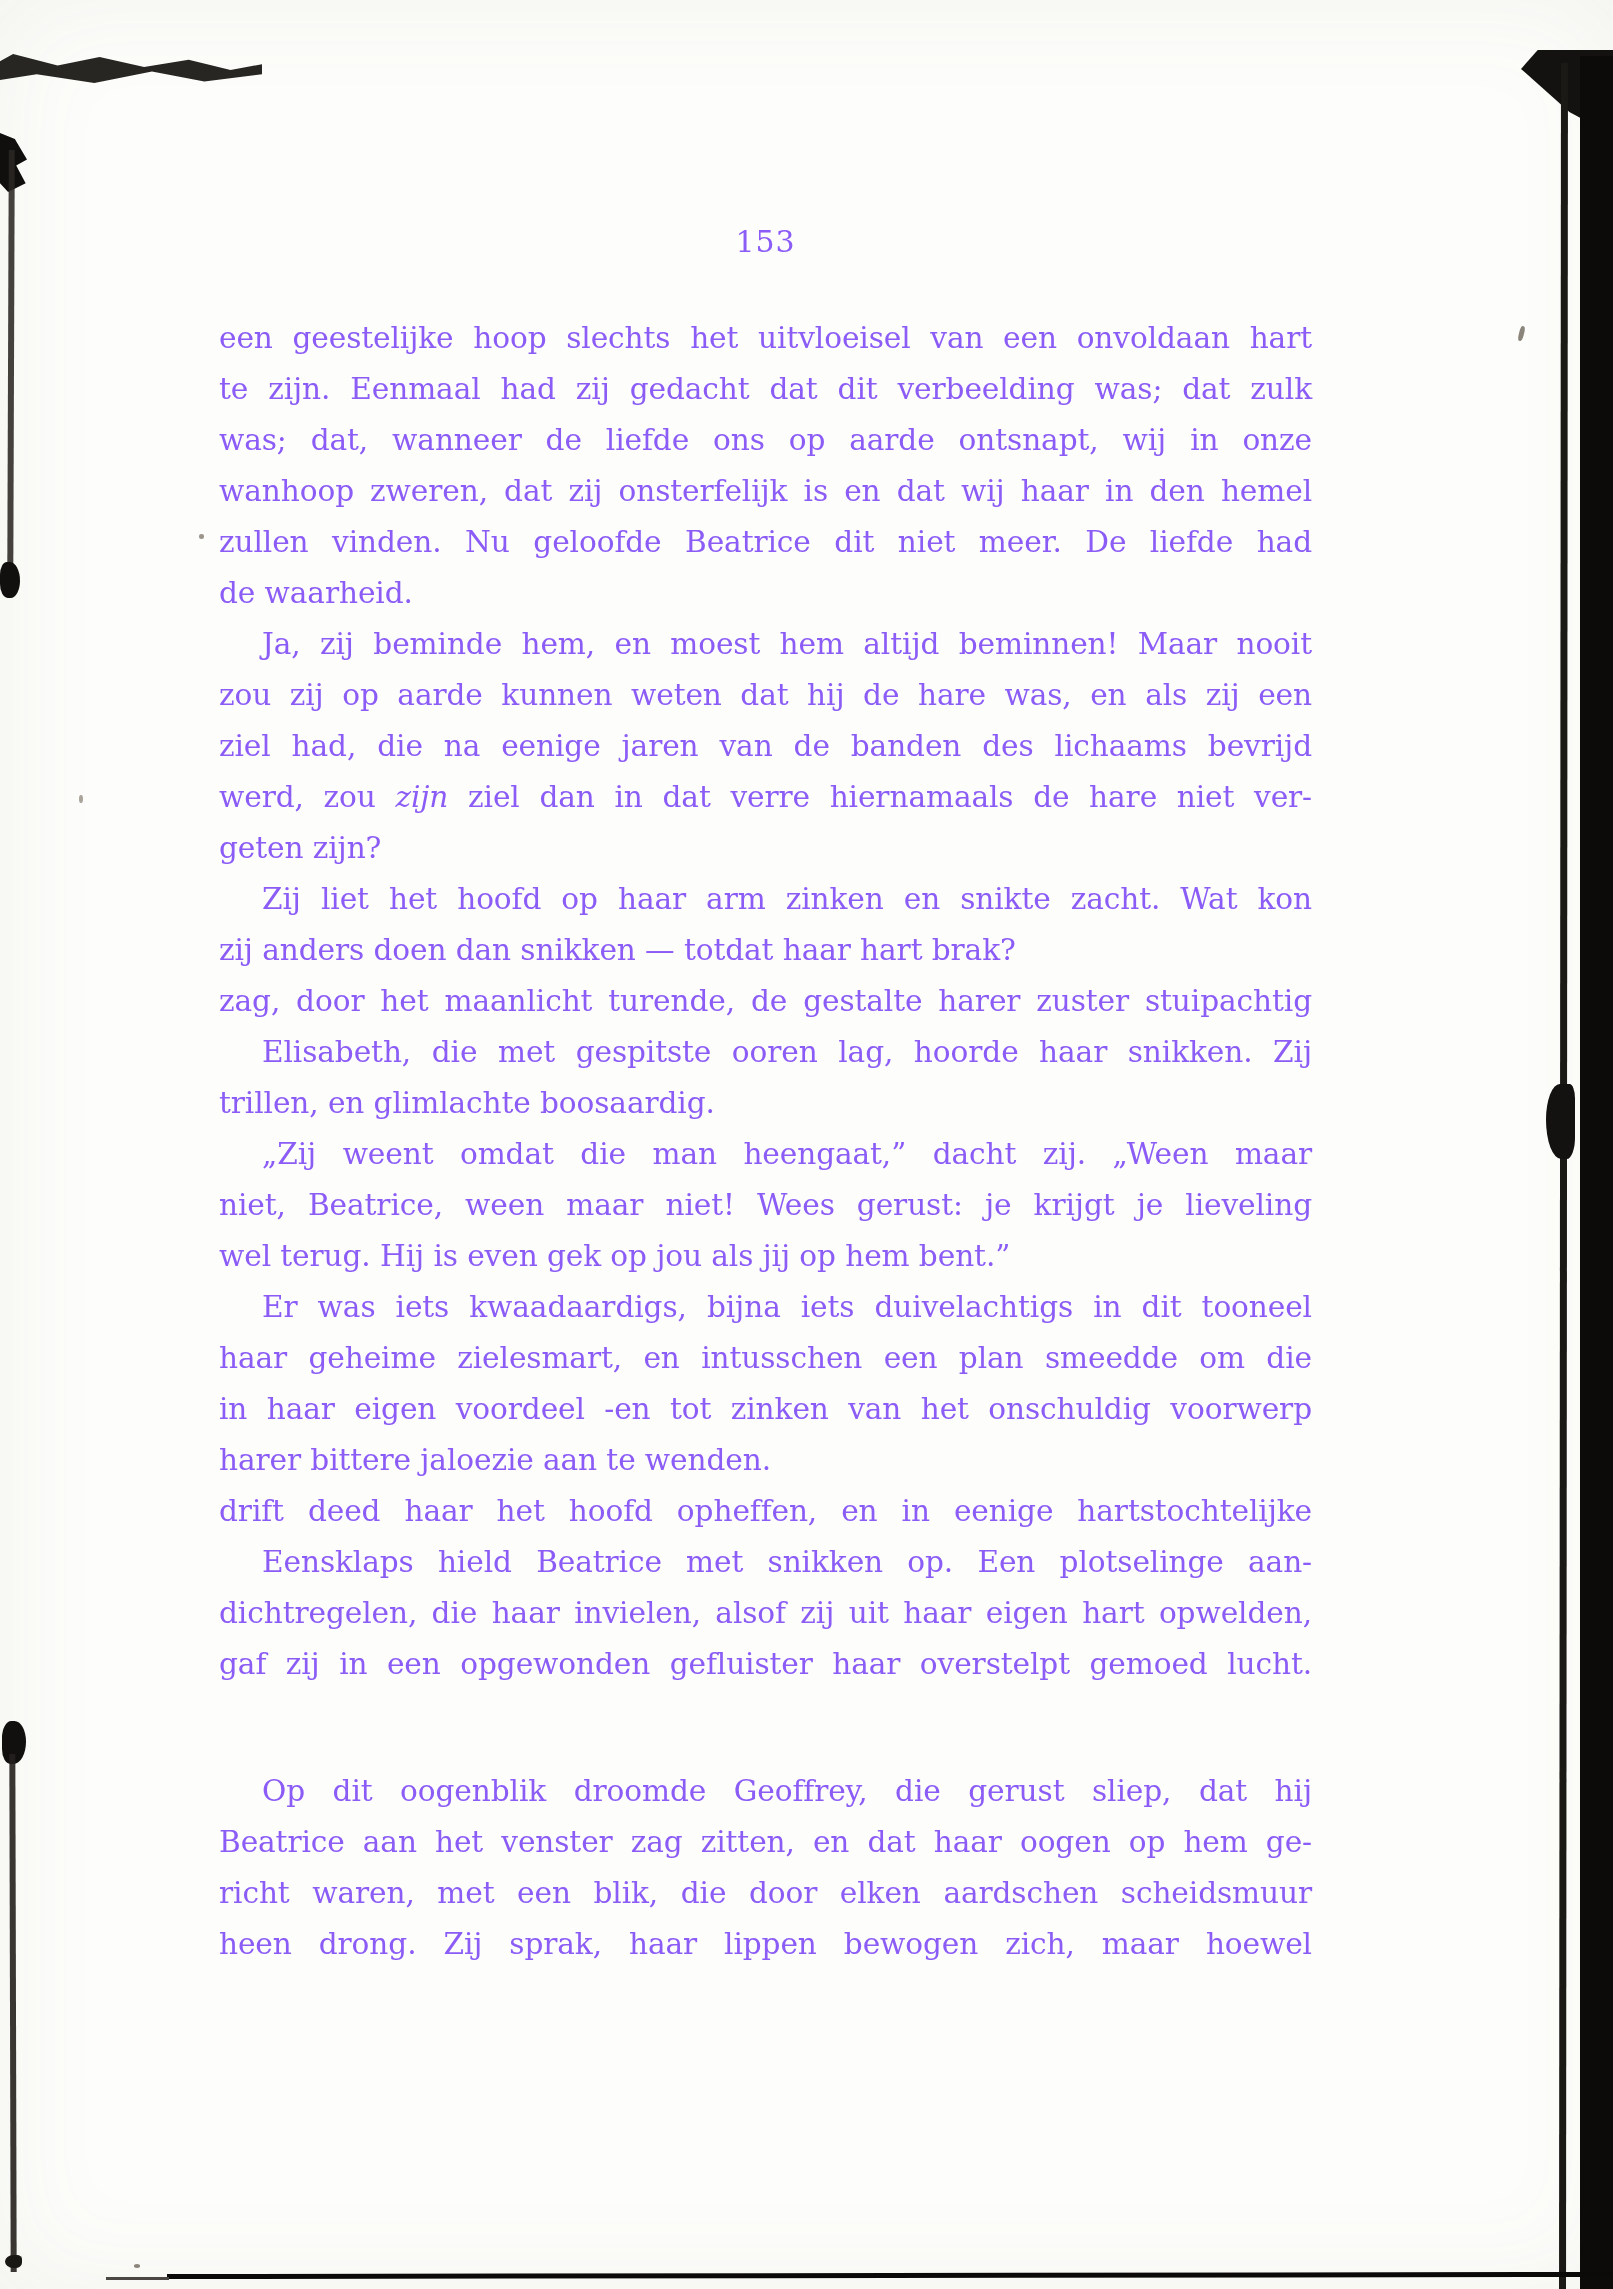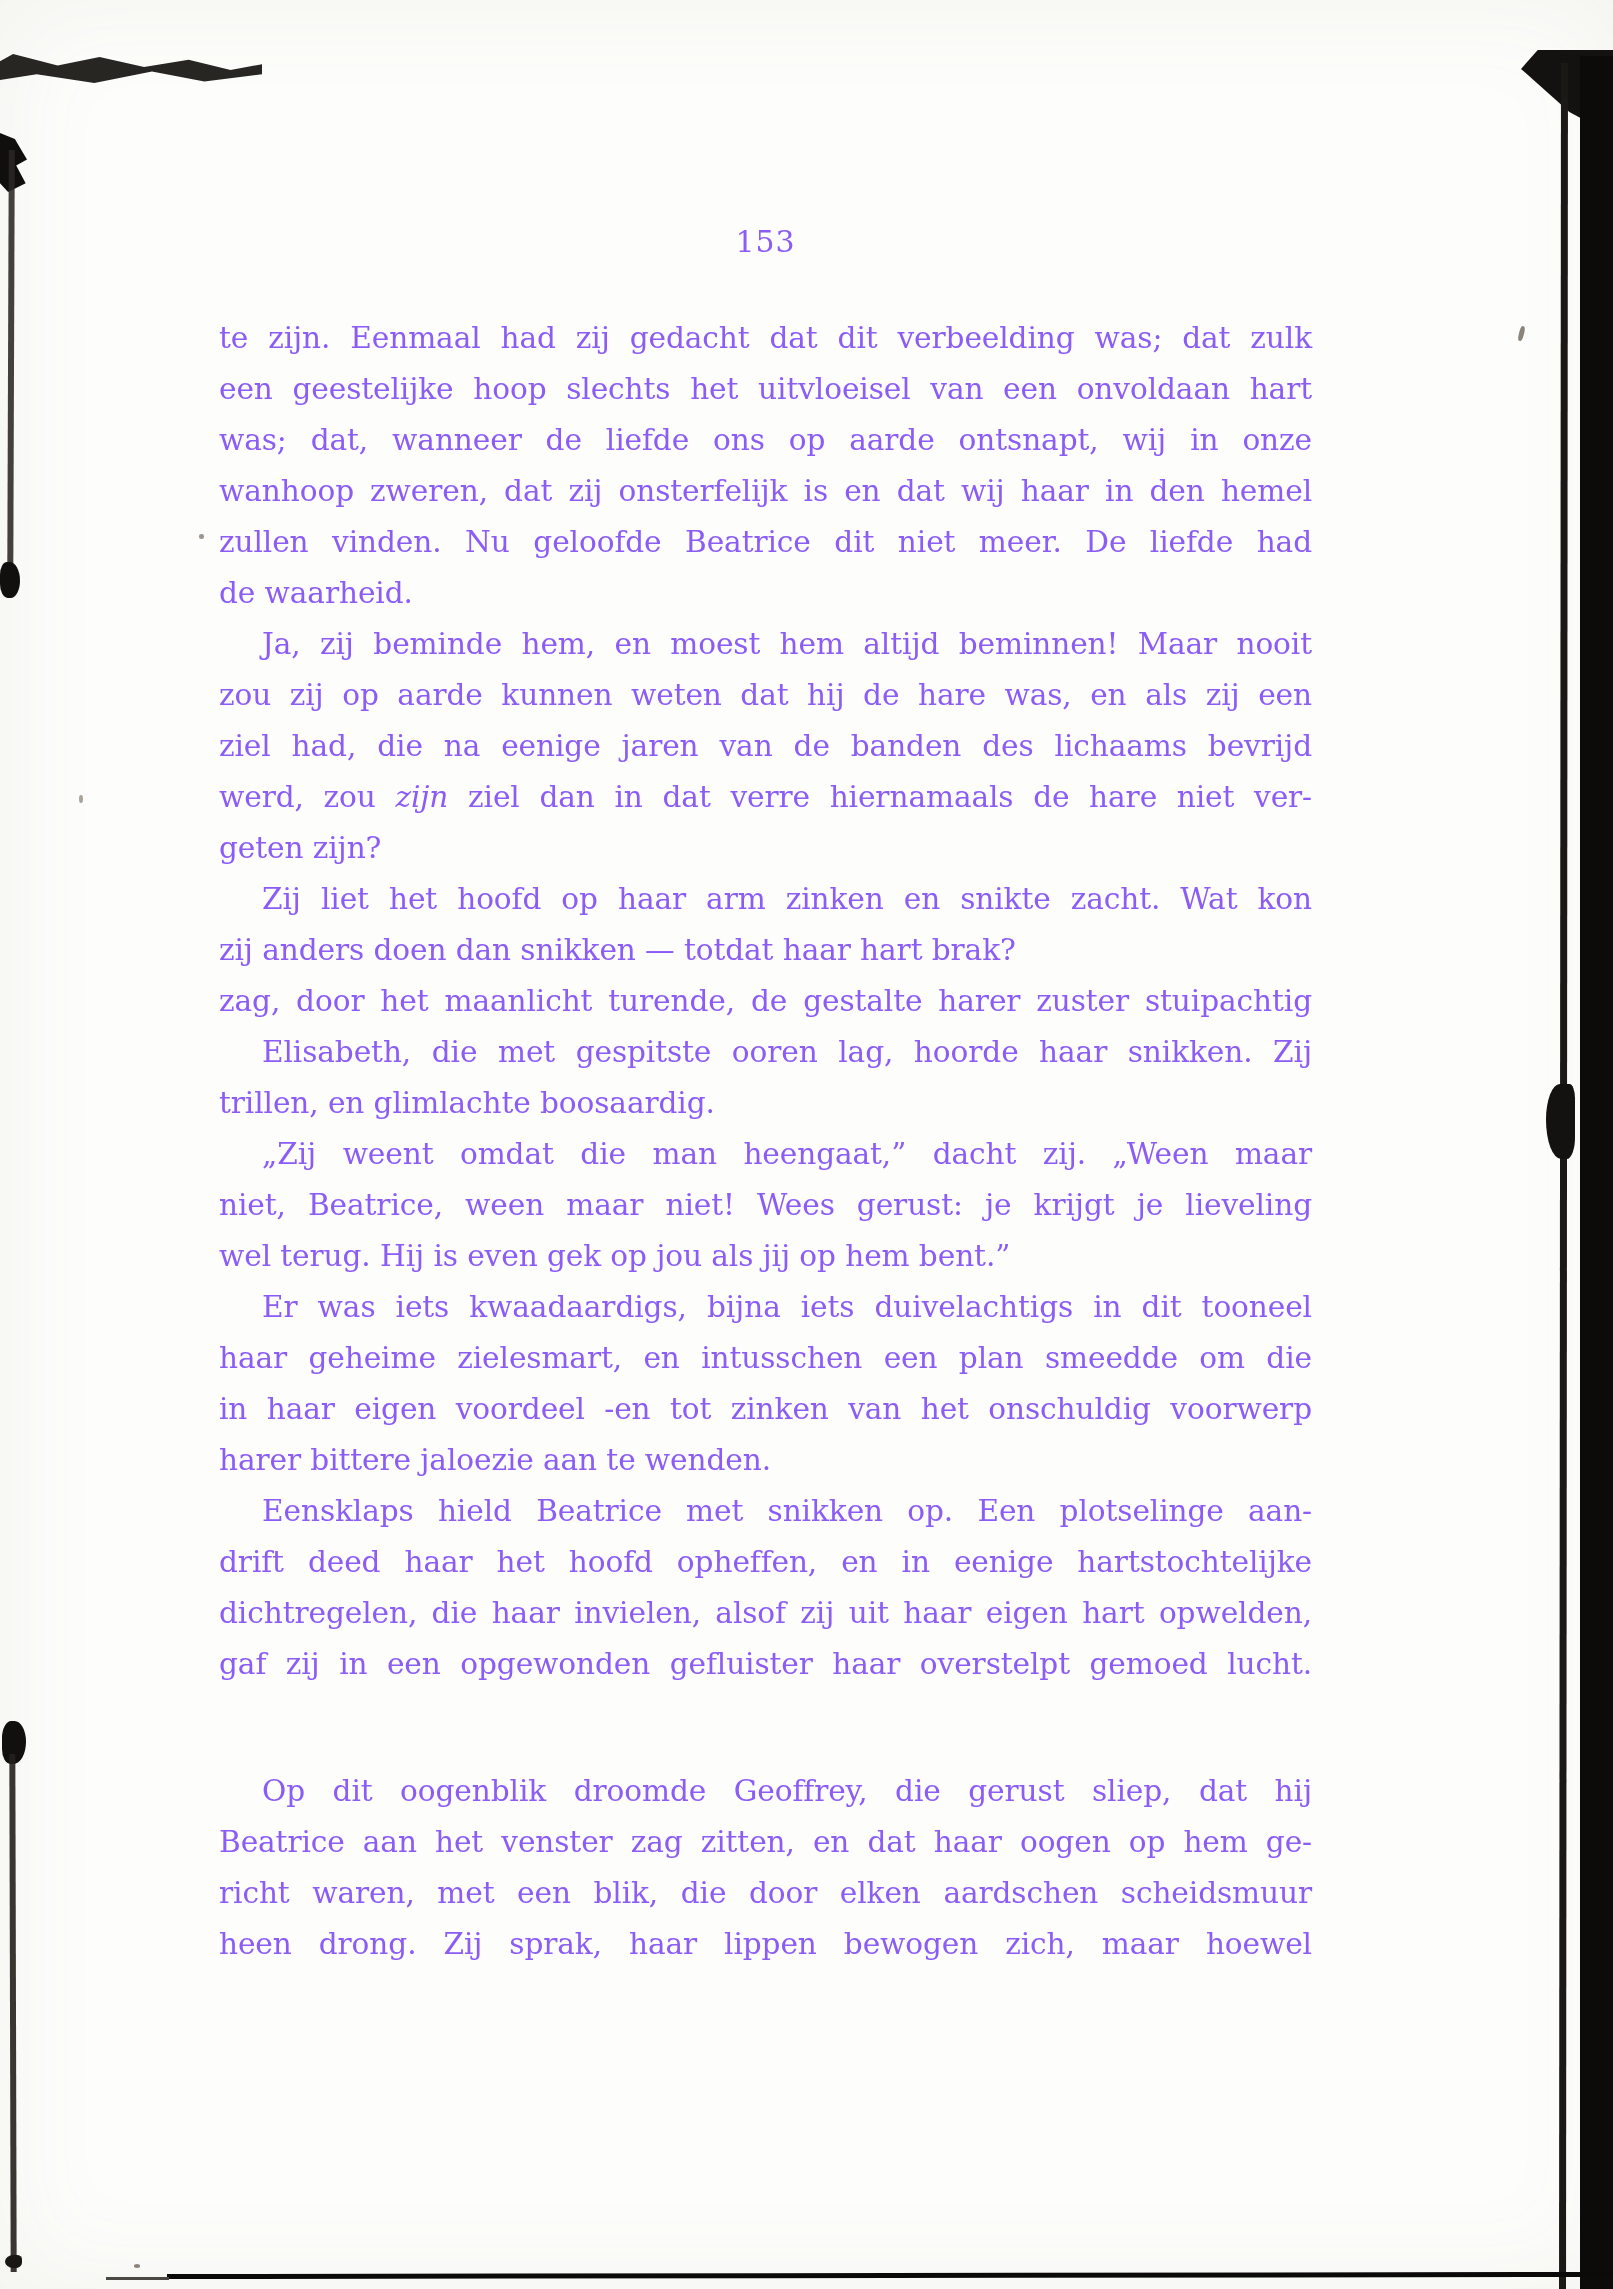--- a/index.html
+++ b/index.html
@@ -87,22 +87,22 @@
   <div class="art rule-bottom"></div>
   <div class="art rule-bottom-faint"></div>
   <div class="art speck-1"></div>
   <div class="art speck-2"></div>
   <div class="art speck-3"></div>
   <div class="art speck-4"></div>
 
   <div class="page-number">153</div>
   <div class="text-block">
       <div class="para">
+        <div class="line just"><span>een geestelijke hoop slechts het uitvloeisel van een onvoldaan hart</span></div>
         <div class="line just"><span>te zijn. Eenmaal had zij gedacht dat dit verbeelding was; dat zulk</span></div>
-        <div class="line just"><span>een geestelijke hoop slechts het uitvloeisel van een onvoldaan hart</span></div>
         <div class="line just"><span>was; dat, wanneer de liefde ons op aarde ontsnapt, wij in onze</span></div>
         <div class="line just"><span>wanhoop zweren, dat zij onsterfelijk is en dat wij haar in den hemel</span></div>
         <div class="line just"><span>zullen vinden. Nu geloofde Beatrice dit niet meer. De liefde had</span></div>
         <div class="line"><span>de waarheid.</span></div>
       </div>
       <div class="para">
         <div class="line just ind"><span>Ja, zij beminde hem, en moest hem altijd beminnen! Maar nooit</span></div>
         <div class="line just"><span>zou zij op aarde kunnen weten dat hij de hare was, en als zij een</span></div>
         <div class="line just"><span>ziel had, die na eenige jaren van de banden des lichaams bevrijd</span></div>
         <div class="line just"><span>werd, zou </span><span class="it">zijn</span><span> ziel dan in dat verre hiernamaals de hare niet ver-</span></div>
@@ -122,22 +122,22 @@
         <div class="line just"><span>niet, Beatrice, ween maar niet! Wees gerust: je krijgt je lieveling</span></div>
         <div class="line"><span>wel terug. Hij is even gek op jou als jij op hem bent.”</span></div>
       </div>
       <div class="para">
         <div class="line just ind"><span>Er was iets kwaadaardigs, bijna iets duivelachtigs in dit tooneel</span></div>
         <div class="line just"><span>haar geheime zielesmart, en intusschen een plan smeedde om die</span></div>
         <div class="line just"><span>in haar eigen voordeel -en tot zinken van het onschuldig voorwerp</span></div>
         <div class="line"><span>harer bittere jaloezie aan te wenden.</span></div>
       </div>
       <div class="para">
+        <div class="line just"><span>drift deed haar het hoofd opheffen, en in eenige hartstochtelijke</span></div>
         <div class="line just ind"><span>Eensklaps hield Beatrice met snikken op. Een plotselinge aan-</span></div>
-        <div class="line just"><span>drift deed haar het hoofd opheffen, en in eenige hartstochtelijke</span></div>
         <div class="line just"><span>dichtregelen, die haar invielen, alsof zij uit haar eigen hart opwelden,</span></div>
         <div class="line just"><span>gaf zij in een opgewonden gefluister haar overstelpt gemoed lucht.</span></div>
       </div>
       <div class="para gap">
         <div class="line just ind"><span>Op dit oogenblik droomde Geoffrey, die gerust sliep, dat hij</span></div>
         <div class="line just"><span>Beatrice aan het venster zag zitten, en dat haar oogen op hem ge-</span></div>
         <div class="line just"><span>richt waren, met een blik, die door elken aardschen scheidsmuur</span></div>
         <div class="line just"><span>heen drong. Zij sprak, haar lippen bewogen zich, maar hoewel</span></div>
       </div>
     </div>

